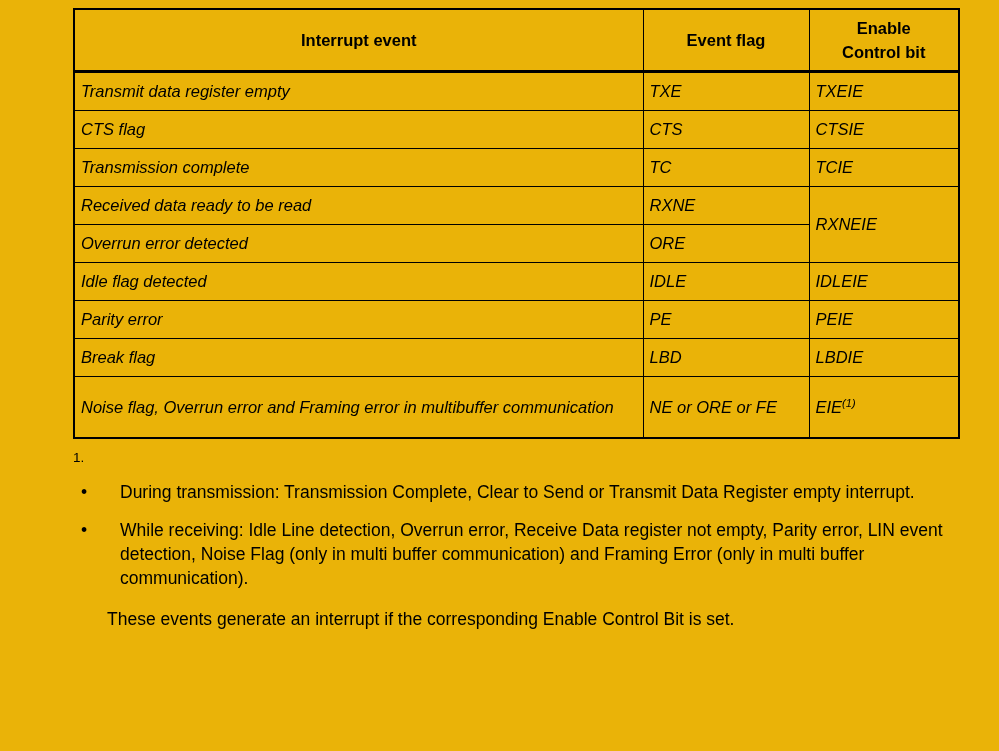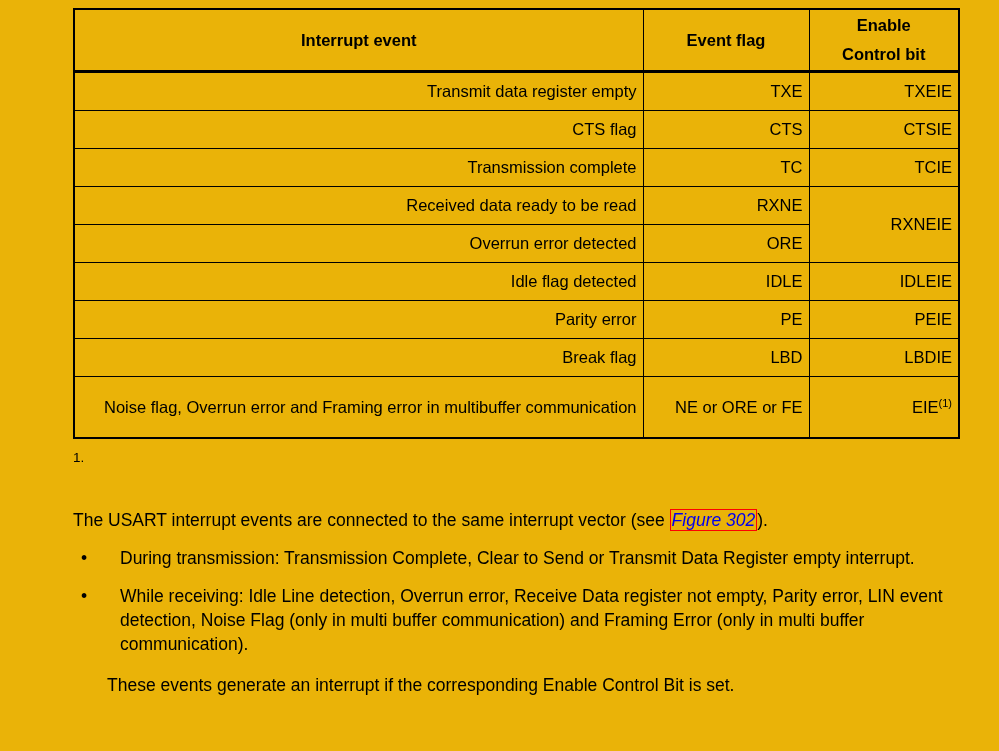--- a/index.html
+++ b/index.html
@@ -38,28 +38,29 @@
     overflow: hidden;
   }
   table.itable th {
     font-weight: bold;
     text-align: center;
     height: 60px;
     padding: 0 6px;
     border-bottom: 3px solid #000000;
   }
   table.itable td {
-    text-align: right;
+    text-align: left;
     padding: 1px 6px;
     height: 35px;
+    font-style: italic;
   }
   .hdr-wrap {
     display: inline-block;
     max-width: 100px;
-    line-height: 29px;
+    line-height: 24px;
   }
   tr.tall td { height: 58px; line-height: 24px; }
   td.merged { text-align: left; }
   sup.fnref { font-size: 11px; line-height: 0; }
 
   
   .footnote {
     display: flex;
     margin: 10px 0 0 73px;
     font-size: 13.5px;
@@ -166,21 +167,20 @@
         <td>NE or ORE or FE</td>
         <td><span>EIE</span><sup class="fnref">(1)</sup></td>
       </tr>
     </tbody>
   </table>
 
   <div class="footnote">
     <span class="fn-num">1.</span>
   </div>
 
-  <p class="bodytext para-intro"><span>The USART interrupt events are connected to the same interrupt vector (see </span><a class="figlink">Figure 302</a><span>).</span></p>
 
   <ul class="bullets bodytext">
     <li>
       <span class="bullet-mark">•</span>
       <span class="bullet-body">During transmission: Transmission Complete, Clear to Send or Transmit Data Register empty interrupt.</span>
     </li>
     <li>
       <span class="bullet-mark">•</span>
       <span class="bullet-body">While receiving: Idle Line detection, Overrun error, Receive Data register not empty, Parity error, LIN event detection, Noise Flag (only in multi buffer communication) and Framing Error (only in multi buffer communication).</span>
     </li>

